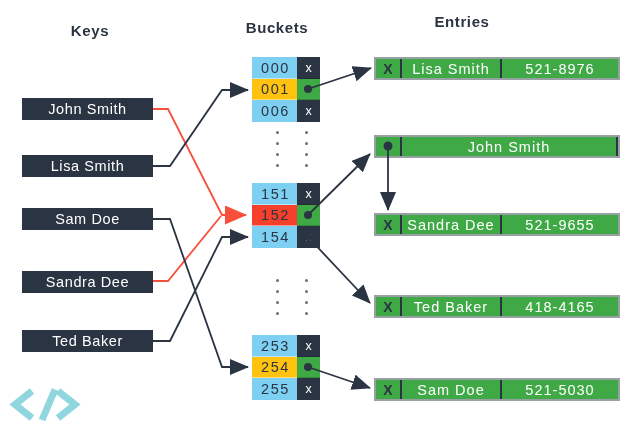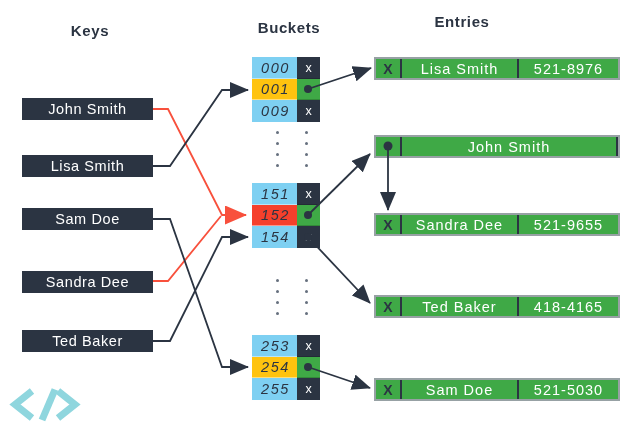--- a/index.html
+++ b/index.html
@@ -9,37 +9,36 @@
     background:var(--background,#FFFFFF);
     font-family:"Liberation Sans","DejaVu Sans",sans-serif;
     overflow:hidden;
   }
   .title{
     position:absolute; width:110px; text-align:center;
     font-weight:bold; font-size:15px; letter-spacing:.6px;
     color:var(--navy,#2B3442);
   }
   .t-keys{ left:35px; top:22px; }
-  .t-buckets{ left:234px; top:19px; }
+  .t-buckets{ left:222px; top:19px; }
   .t-entries{ left:407px; top:13px; }
 
   .keybox{
     position:absolute; left:22px; width:131px; height:22px;
     background:var(--navy,#2B3442); color:#fff;
     font-size:14.5px; letter-spacing:.6px;
     display:flex; align-items:center; justify-content:center;
   }
 
   .bgroup{ position:absolute; left:252px; width:68px; }
   .brow{ display:flex; height:21.5px; }
   .bnum{
     width:45px; display:flex; align-items:center; justify-content:center;
     font-size:14.5px; letter-spacing:1.6px; padding-left:2px;
     color:var(--navy,#2B3442);
-    font-style:italic;
   }
   .brow:not(:last-child) .bnum{ box-shadow:inset 0 -1px rgba(255,255,255,.45); }
   .bnum[data-tone="blue"]  { background:var(--blue,#7ED0F2); }
   .bnum[data-tone="yellow"]{ background:var(--yellow,#FFC30F); }
   .bnum[data-tone="red"]   { background:var(--red,#F5402C); }
   .bptr{
     width:23px; display:flex; align-items:center; justify-content:center;
   }
   .brow:not(:last-child) .bptr{ box-shadow:inset 0 -1px rgba(0,0,0,.18); }
   .bptr[data-state="empty"]{ background:var(--navy,#2B3442); color:#fff; font-size:12.5px; }
@@ -57,21 +56,21 @@
     width:26px; display:flex; align-items:center; justify-content:center;
     font-weight:bold; font-size:14px; color:var(--navy,#223041);
     border-right:2px solid var(--navy,#2B3442);
   }
   .ename{
     flex:1; display:flex; align-items:center; justify-content:center;
     font-size:14.5px; letter-spacing:1px;
     border-right:2px solid var(--navy,#2B3442);
   }
   .ephone{
-    width:99px; display:flex; align-items:center; justify-content:center;
+    width:116px; display:flex; align-items:center; justify-content:center;
     font-size:14.5px; letter-spacing:1px;
   }
 
   svg.overlay{ position:absolute; left:0; top:0; pointer-events:none; }
   .ln { fill:none; stroke:var(--navy,#2B3442); stroke-width:1.8; }
   .lnr{ fill:none; stroke:var(--line_red,#F8503C); stroke-width:1.8; }
   .dotc{ fill:var(--navy,#2B3442); }
   .logo path{ stroke:var(--teal,#8FD6DE); stroke-width:7; fill:none; stroke-linecap:butt; }
 </style>
 </head>
@@ -94,21 +93,21 @@
       <div class="bnum" data-tone="blue">000</div>
       <div class="bptr" data-state="empty">
           <span>x</span>
         </div>
     </div>
     <div class="brow">
       <div class="bnum" data-tone="yellow">001</div>
       <div class="bptr" data-state="occupied"></div>
     </div>
     <div class="brow">
-      <div class="bnum" data-tone="blue">009</div>
+      <div class="bnum" data-tone="blue">006</div>
       <div class="bptr" data-state="empty">
           <span>x</span>
         </div>
     </div>
   </div>
 
   <div class="bgroup" style="top:183px">
     <div class="brow">
       <div class="bnum" data-tone="blue">151</div>
       <div class="bptr" data-state="empty">

